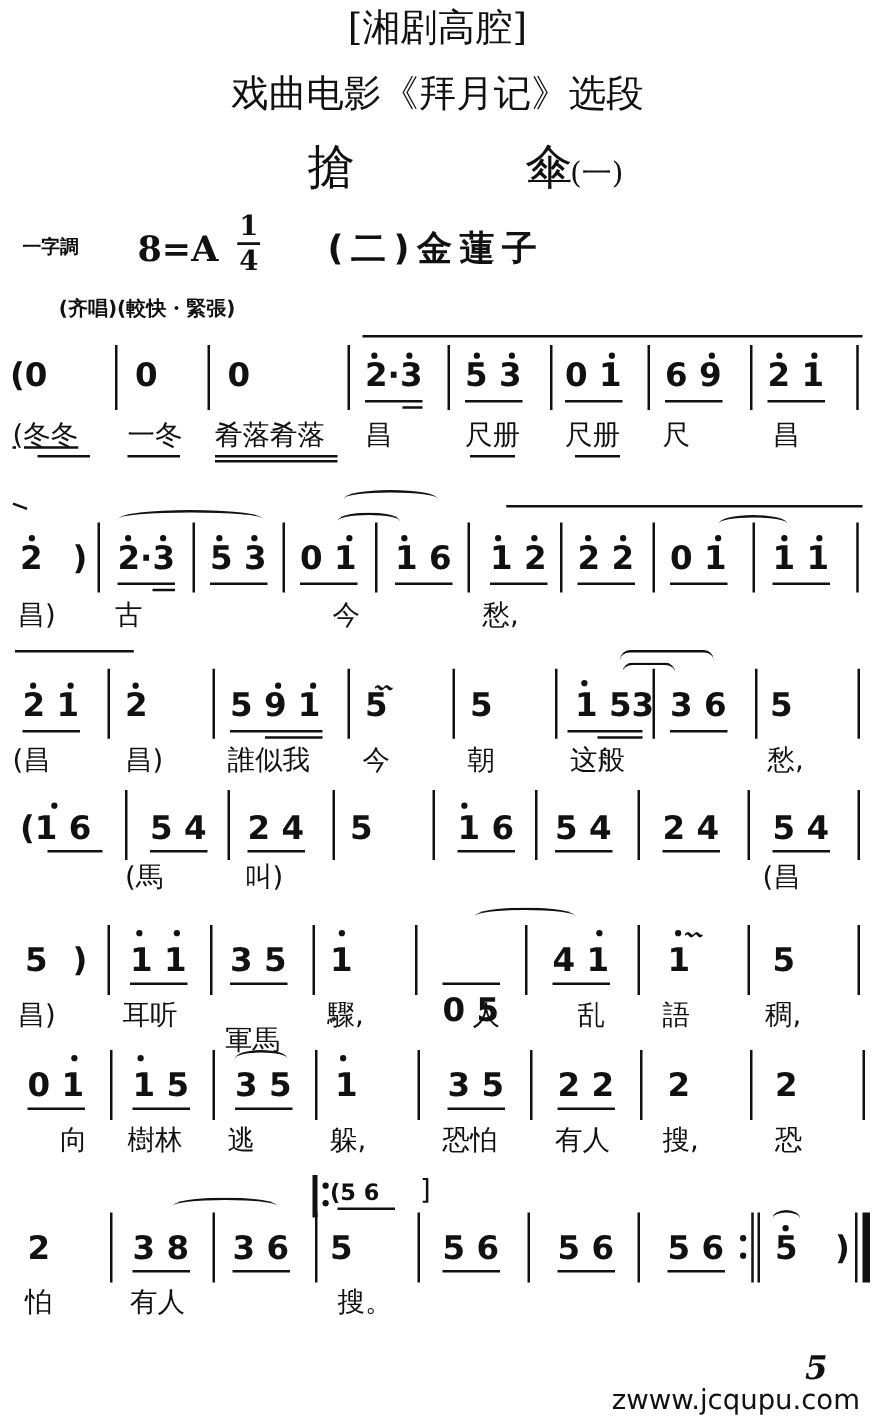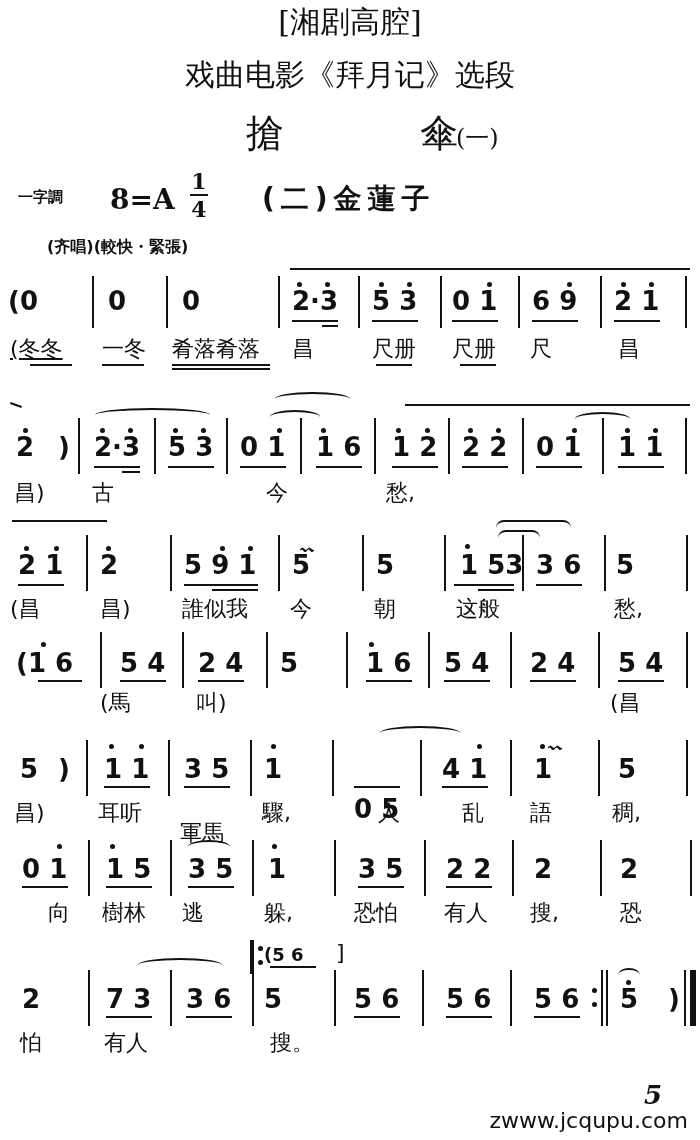--- a/index.html
+++ b/index.html
@@ -349,21 +349,21 @@
   <div class="thick" style="left:250px; top:940px; width:4px; height:34px;"></div>
   <div class="dot" style="left:258px; top:946px;"></div>
   <div class="dot" style="left:258px; top:960px;"></div>
   <span class="abs" style="left:264px; top:944px; font-size:18px; font-weight:bold; white-space:pre;">(5 6</span>
   <div class="uline" style="left:270px; top:966px; width:46px;"></div>
   <span class="abs" style="left:336px; top:940px; font-size:22px;">]</span>
 
   <span class="note" style="left:22px; top:984px;">2</span>
   <div class="bar" style="left:88px; top:970px; height:56px;"></div>
 
-  <span class="note" style="left:106px; top:984px;">7 3</span>
+  <span class="note" style="left:106px; top:984px;">3 8</span>
   <div class="uline" style="left:106px; top:1016px; width:46px;"></div>
   <div class="bar" style="left:170px; top:970px; height:56px;"></div>
 
   <span class="note" style="left:186px; top:984px;">3 6</span>
   <div class="uline" style="left:186px; top:1016px; width:46px;"></div>
   <div class="bar" style="left:252px; top:970px; height:56px;"></div>
 
   <span class="note" style="left:264px; top:984px;">5</span>
   <div class="bar" style="left:334px; top:970px; height:56px;"></div>
 

